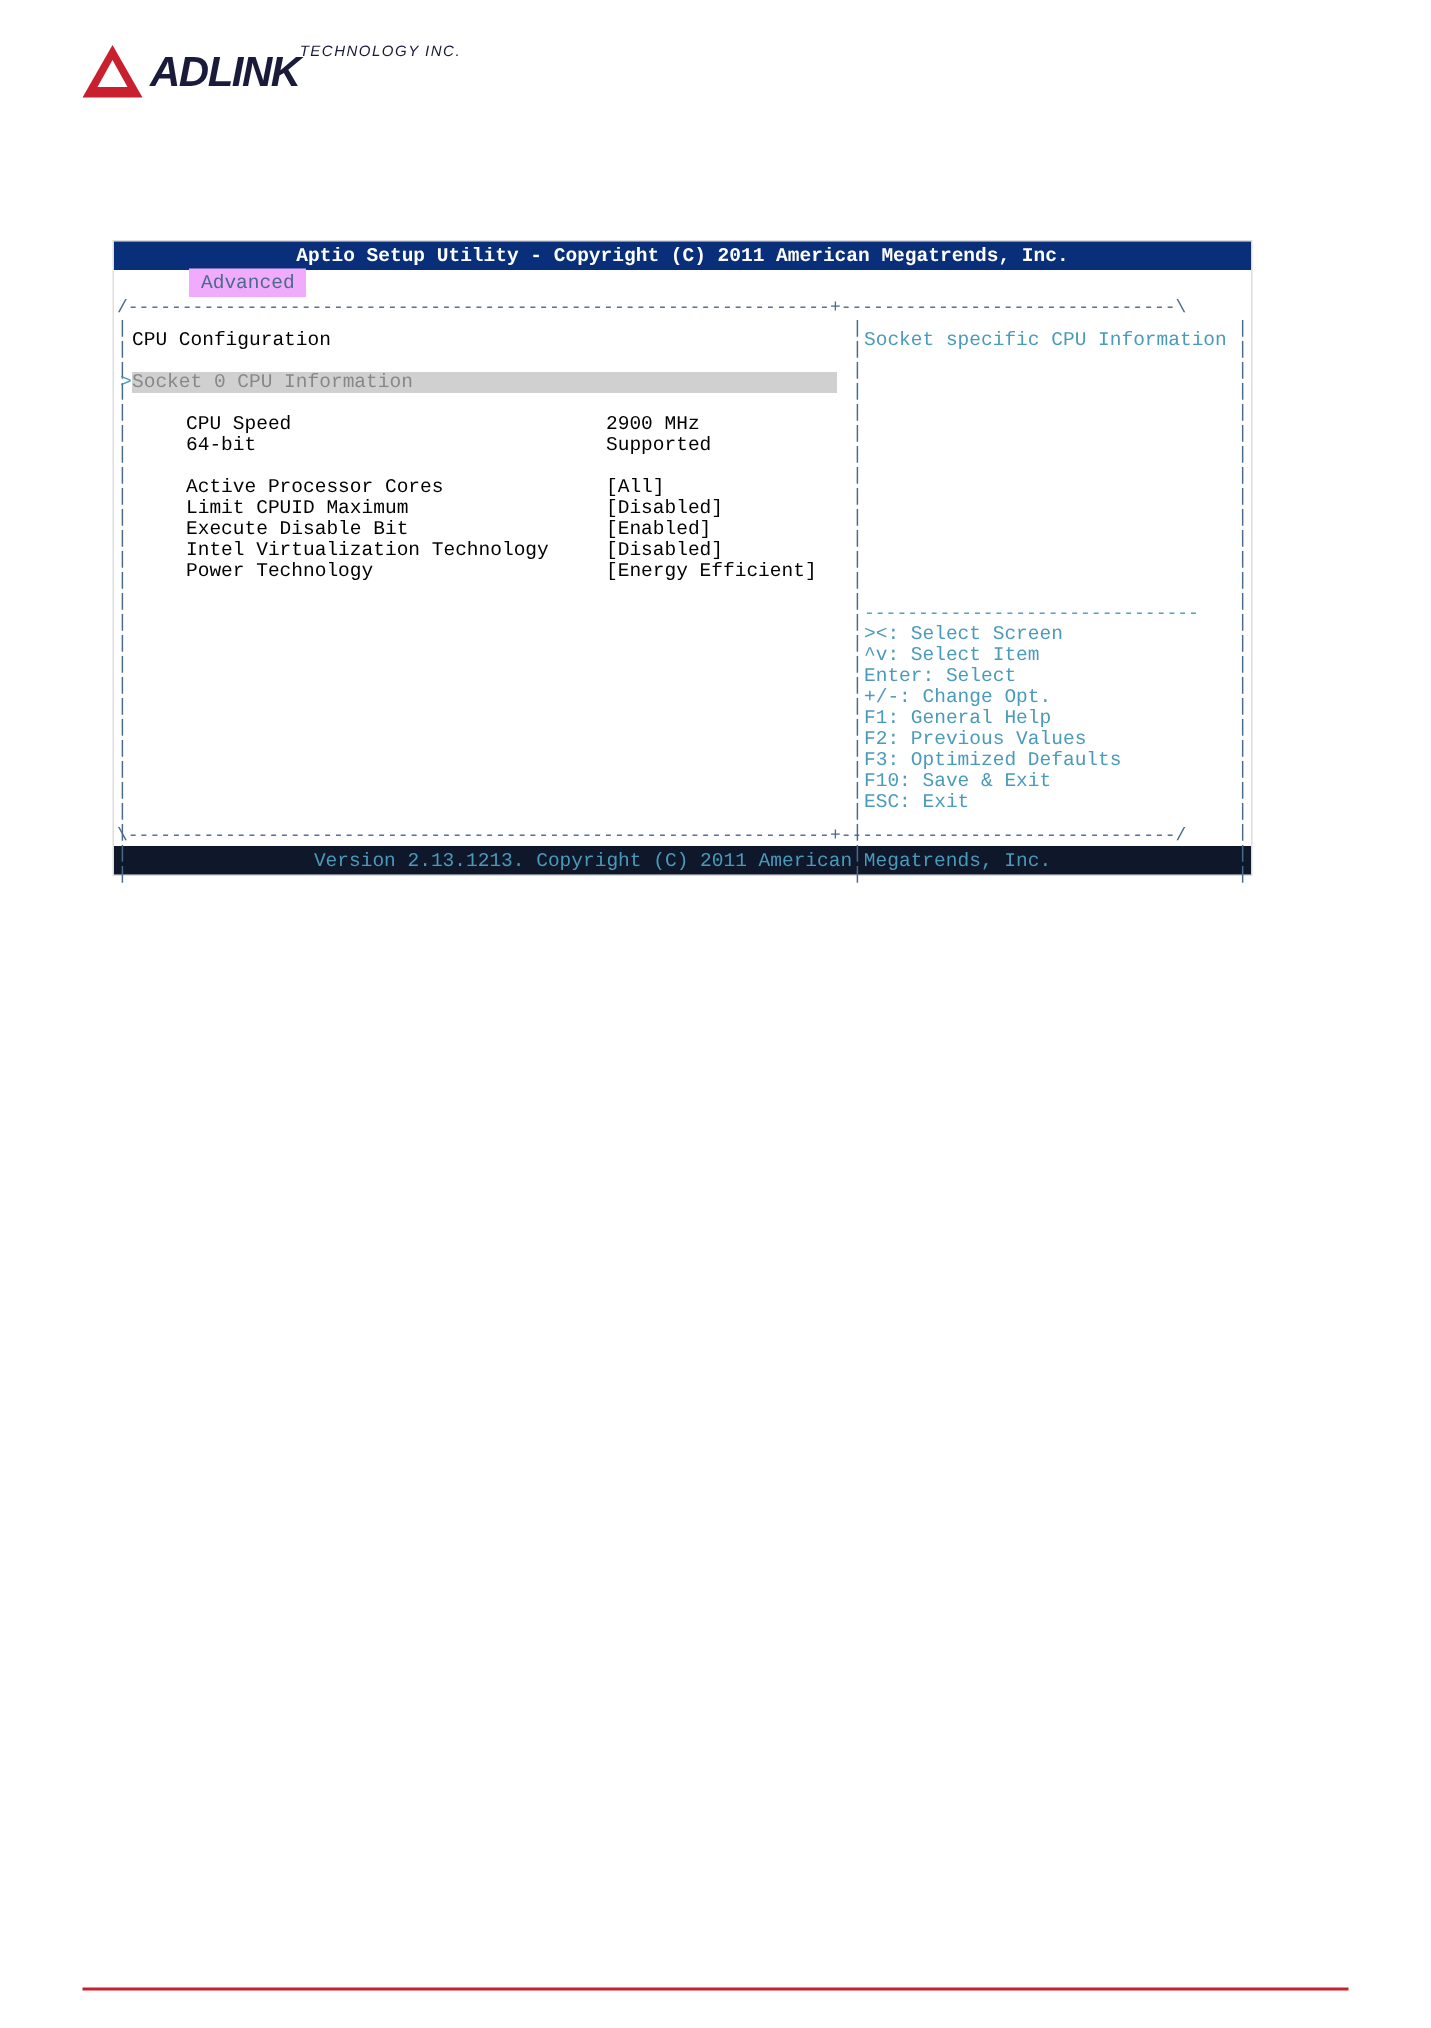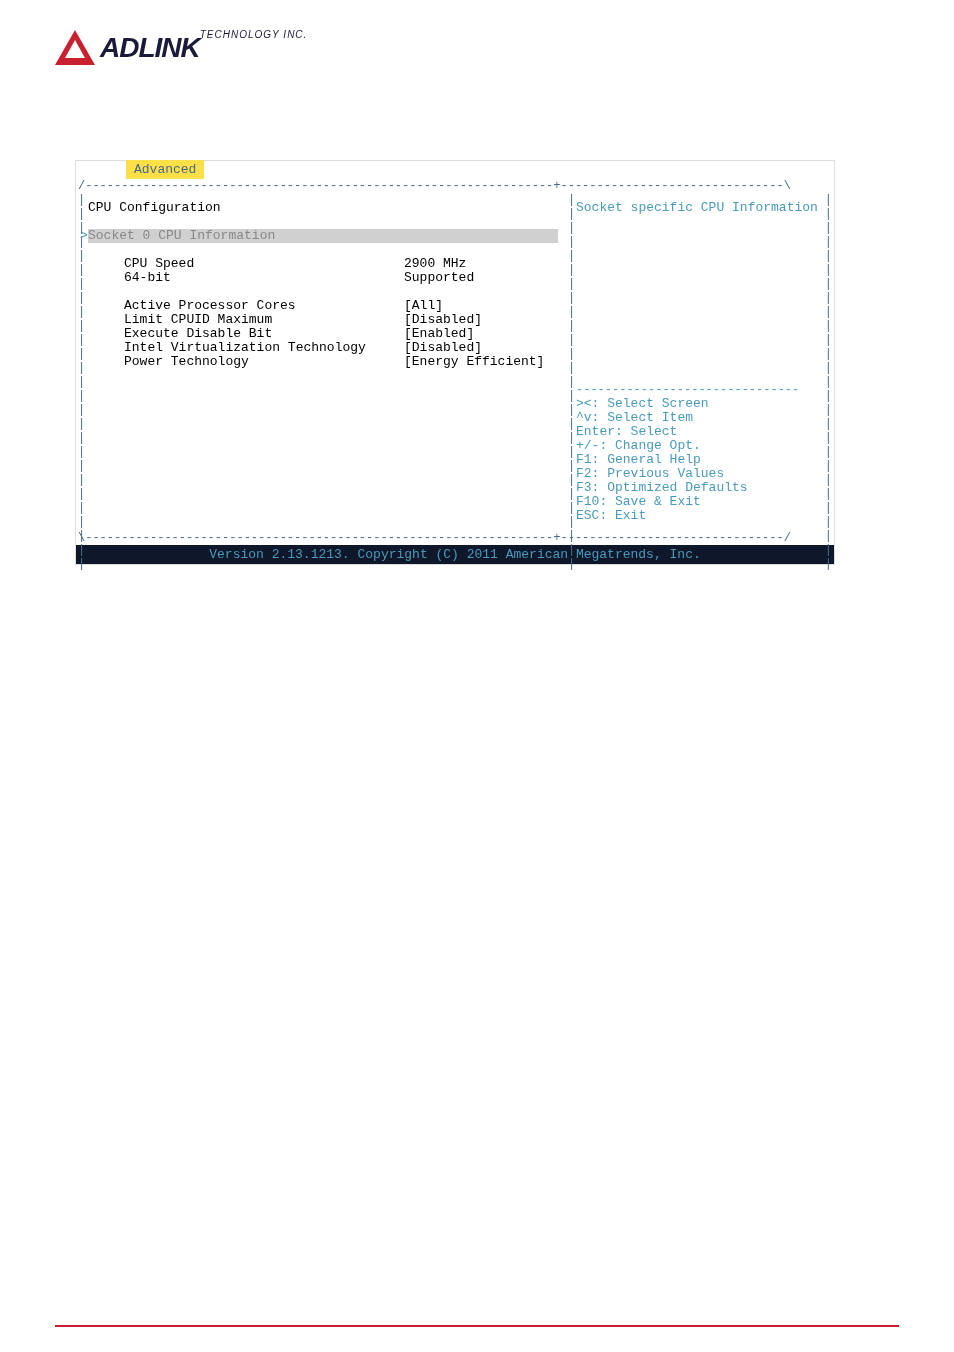--- a/index.html
+++ b/index.html
@@ -71,21 +71,21 @@
     }
     .bios-header {
       background: #0a2f7a;
       color: white;
       text-align: center;
       padding: 2px 0;
       font-weight: bold;
     }
     .bios-tab {
       display: inline-block;
-      background: #fde047;
+      background: #f0abfc;
       color: #4a6a8a;
       padding: 2px 8px;
       margin-left: 50px;
       margin-top: -1px;
     }
     .divider-top {
       color: #4a6a8a;
       font-size: 12px;
       white-space: nowrap;
       overflow: hidden;
@@ -180,20 +180,21 @@
 
 <div class="logo">
   <div class="logo-triangle"></div>
   <div class="logo-text">
     <div class="logo-main">ADLINK</div>
     <div class="logo-sub">TECHNOLOGY INC.</div>
   </div>
 </div>
 
 <div class="bios-screen">
+  <div class="bios-header">Aptio Setup Utility - Copyright (C) 2011 American Megatrends, Inc.</div>
   <div>
     <span class="bios-tab">Advanced</span>
   </div>
 
   <div class="divider-top">/-----------------------------------------------------------------+-------------------------------\</div>
 
   <div class="bios-content">
     <div class="left-border">|<br>|<br>|<br>|<br>|<br>|<br>|<br>|<br>|<br>|<br>|<br>|<br>|<br>|<br>|<br>|<br>|<br>|<br>|<br>|<br>|<br>|<br>|<br>|<br>|<br>|<br>|</div>
     <div class="mid-border">|<br>|<br>|<br>|<br>|<br>|<br>|<br>|<br>|<br>|<br>|<br>|<br>|<br>|<br>|<br>|<br>|<br>|<br>|<br>|<br>|<br>|<br>|<br>|<br>|<br>|<br>|</div>
     <div class="right-border">|<br>|<br>|<br>|<br>|<br>|<br>|<br>|<br>|<br>|<br>|<br>|<br>|<br>|<br>|<br>|<br>|<br>|<br>|<br>|<br>|<br>|<br>|<br>|<br>|<br>|<br>|</div>

